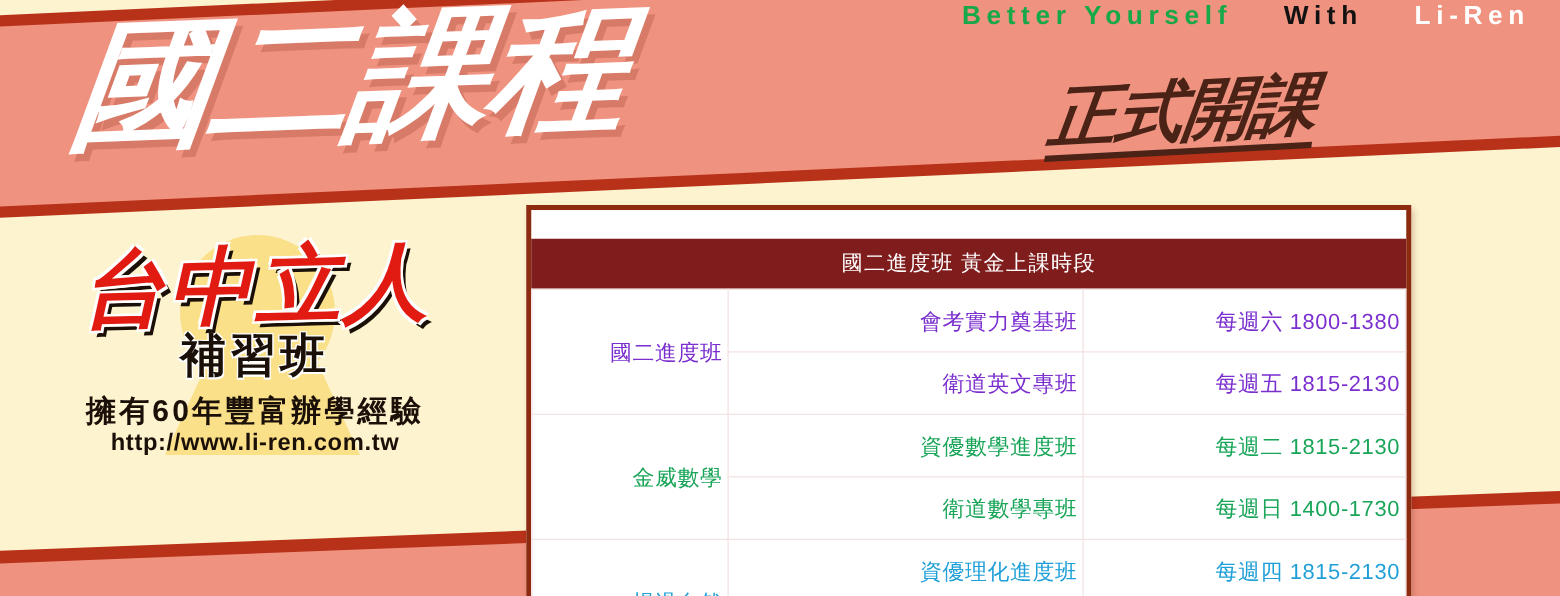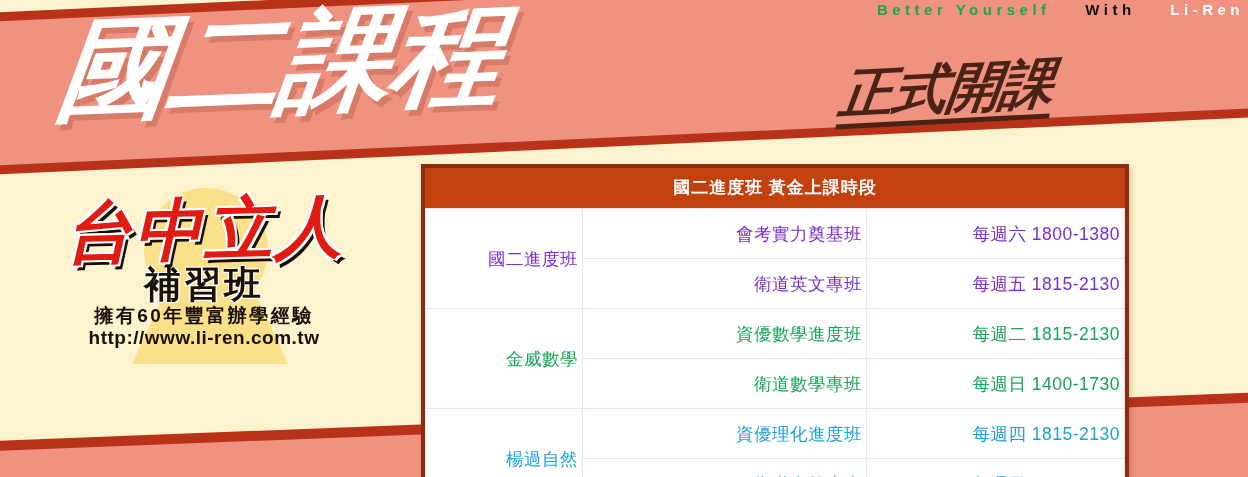--- a/index.html
+++ b/index.html
@@ -43,22 +43,22 @@
     z-index:5;
   }
   .red-line-bottom{
     position:absolute;left:-60px;top:443px;width:1420px;height:10px;
     background:#b8321a;transform:rotate(-2.2deg);transform-origin:left top;
     z-index:6;
   }
 
   
   .tagline{
-    position:absolute;top:1px;right:4px;z-index:30;
-    font-size:15px;font-weight:bold;letter-spacing:4.5px;
+    position:absolute;top:1px;right:24px;z-index:30;
+    font-size:21px;font-weight:bold;letter-spacing:4.5px;
     white-space:nowrap;
   }
   .tg-green{color:#17a84a;}
   .tg-black{color:#121212;}
   .tg-white{color:#ffffff;}
 
   
   .headline{
     position:absolute;left:60px;top:6px;z-index:25;
     font-size:112px;line-height:1;font-weight:bold;font-style:italic;
@@ -101,37 +101,37 @@
     margin-top:2px;font-size:37px;font-weight:bold;line-height:1;
     color:#1a1008;letter-spacing:3px;
     font-family:"DejaVu Sans","Liberation Sans",sans-serif;
     text-shadow:-1px -1px 0 #fff,1px -1px 0 #fff,-1px 1px 0 #fff,1px 1px 0 #fff;
   }
   .logo-classes{
     margin-top:3px;font-size:12.5px;font-weight:bold;color:#1a1008;
     letter-spacing:0.5px;
   }
   .logo-exp{
-    margin-top:2px;font-size:19px;font-weight:bold;color:#1a1008;
+    margin-top:13px;font-size:24px;font-weight:bold;color:#1a1008;
     letter-spacing:2.5px;line-height:1.15;
   }
   .logo-url{
     font-size:19px;font-weight:bold;color:#1a1008;letter-spacing:0.5px;
     line-height:1.15;
   }
 
   
   .table-frame{
     position:absolute;left:421px;top:164px;width:700px;z-index:22;
     border:4px solid #8c2b10;background:#ffffff;
     box-shadow:2px 3px 5px rgba(100,40,20,.25);
   }
   .table-header{
-    background:#c2410c;color:#ffffff;text-align:center;
-    font-size:17px;font-weight:bold;padding:8px 0 9px;letter-spacing:1px;
+    background:#7f1d1d;color:#ffffff;text-align:center;
+    font-size:17px;font-weight:normal;padding:8px 0 9px;letter-spacing:1px;margin-top:23px;
   }
   table.sched{border-collapse:collapse;width:100%;background:#fff;}
   table.sched td{
     border:1px solid #f2e2e2;text-align:right;vertical-align:middle;
     font-size:17.5px;height:45px;padding:2px 4px;letter-spacing:0.5px;
   }
   td.subject{width:148px;font-size:17.5px;}
   td.course{width:275px;}
   td.time{width:auto;font-size:18px;}
   .c-purple{color:#7b2fcf;}

